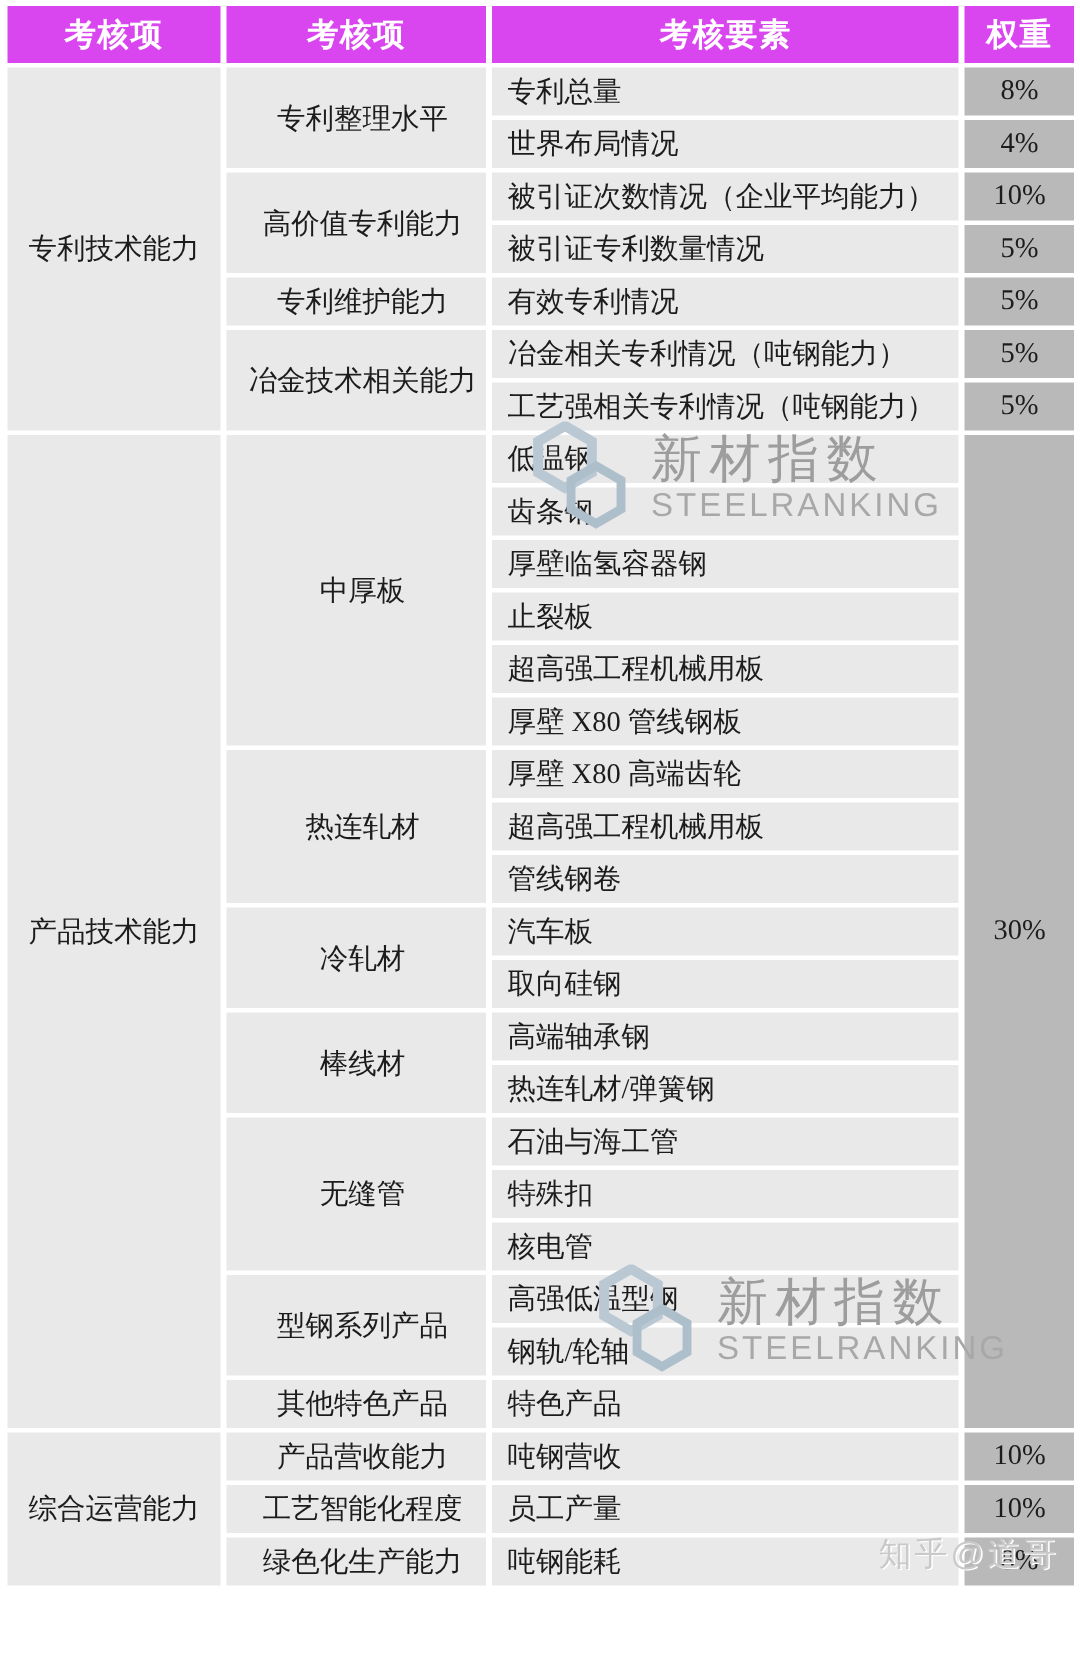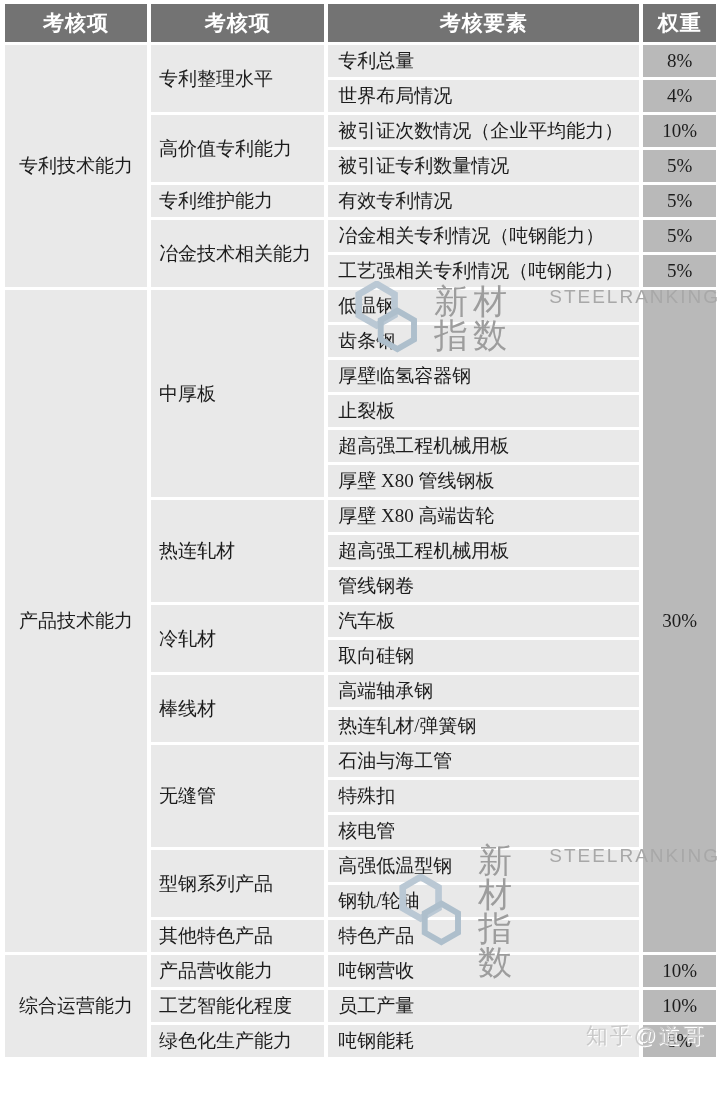--- a/index.html
+++ b/index.html
@@ -10,65 +10,65 @@
     position:relative;
     overflow:hidden;
   }
   table{
     border-collapse:separate;
     border-spacing:4px 3px;
     margin:1px 0 0 1px;
     table-layout:fixed;
   }
   th{
-    background:#737373;
+    background:#d946ef;
     color:#ffffff;
     font-size:21px;
     font-weight:bold;
     height:36px;
     text-align:center;
     white-space:nowrap;
     letter-spacing:1px;
   }
   td{
     background:#e9e9e9;
     font-size:19px;
     color:#1c1c1c;
     height:32px;
     white-space:nowrap;
     overflow:hidden;
   }
   td.section-cell{ text-align:center; padding:0 14px; }
-  td.group-cell{ padding:0 0 0 8px; text-align:left; }
+  td.group-cell{ padding:0 0 0 8px; text-align:center; }
   td.factor-cell{ padding:0 0 0 10px; text-align:left;margin-left:26px; }
   td.weight-cell{
     background:#b9b9b9;
     text-align:center;
     padding:0;
   }
   .watermark{
     position:absolute;
     display:flex;
     align-items:center;
     gap:10px;
     pointer-events:none;
     z-index:5;
   }
   .wm-logo{ flex:0 0 auto; }
-  .wm-text{ display:flex; flex-direction:row; line-height:1; }
+  .wm-text{ display:flex; flex-direction:column; line-height:1; }
   .wm-cn{
     font-family:"Liberation Sans","DejaVu Sans",sans-serif;
     font-size:34px;
     color:#9d9d9d;
     letter-spacing:5px;
     font-weight:400;
   }
   .wm-en{
     font-family:"Liberation Sans","DejaVu Sans",sans-serif;
-    font-size:19px;
+    font-size:22px;
     color:#a8a8a8;
     letter-spacing:2px;
     margin-top:3px;
   }
   #wm-1{ left:350px; top:281px; }
   #wm-2{ left:394px; top:843px; }
   .credit{
     position:absolute;
     top:1021px;
     right:14px;

